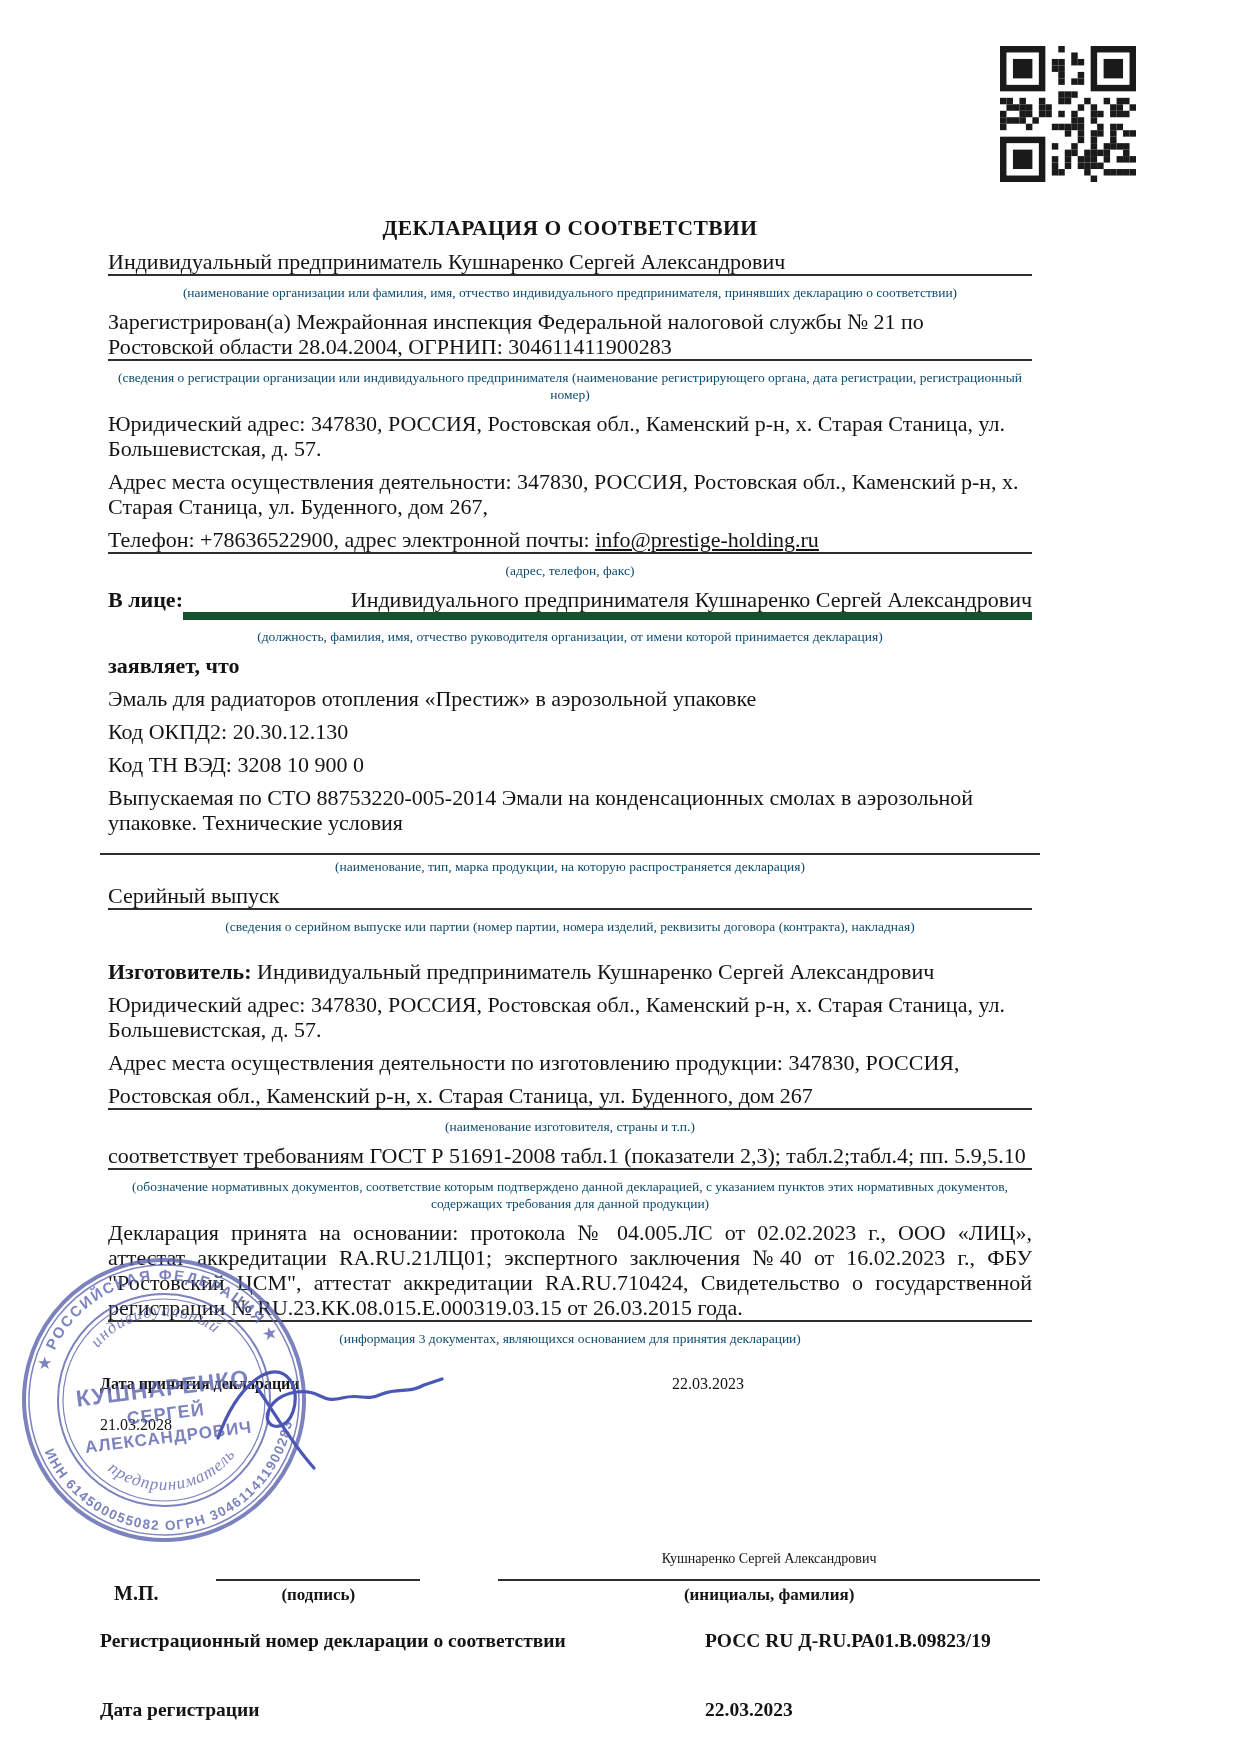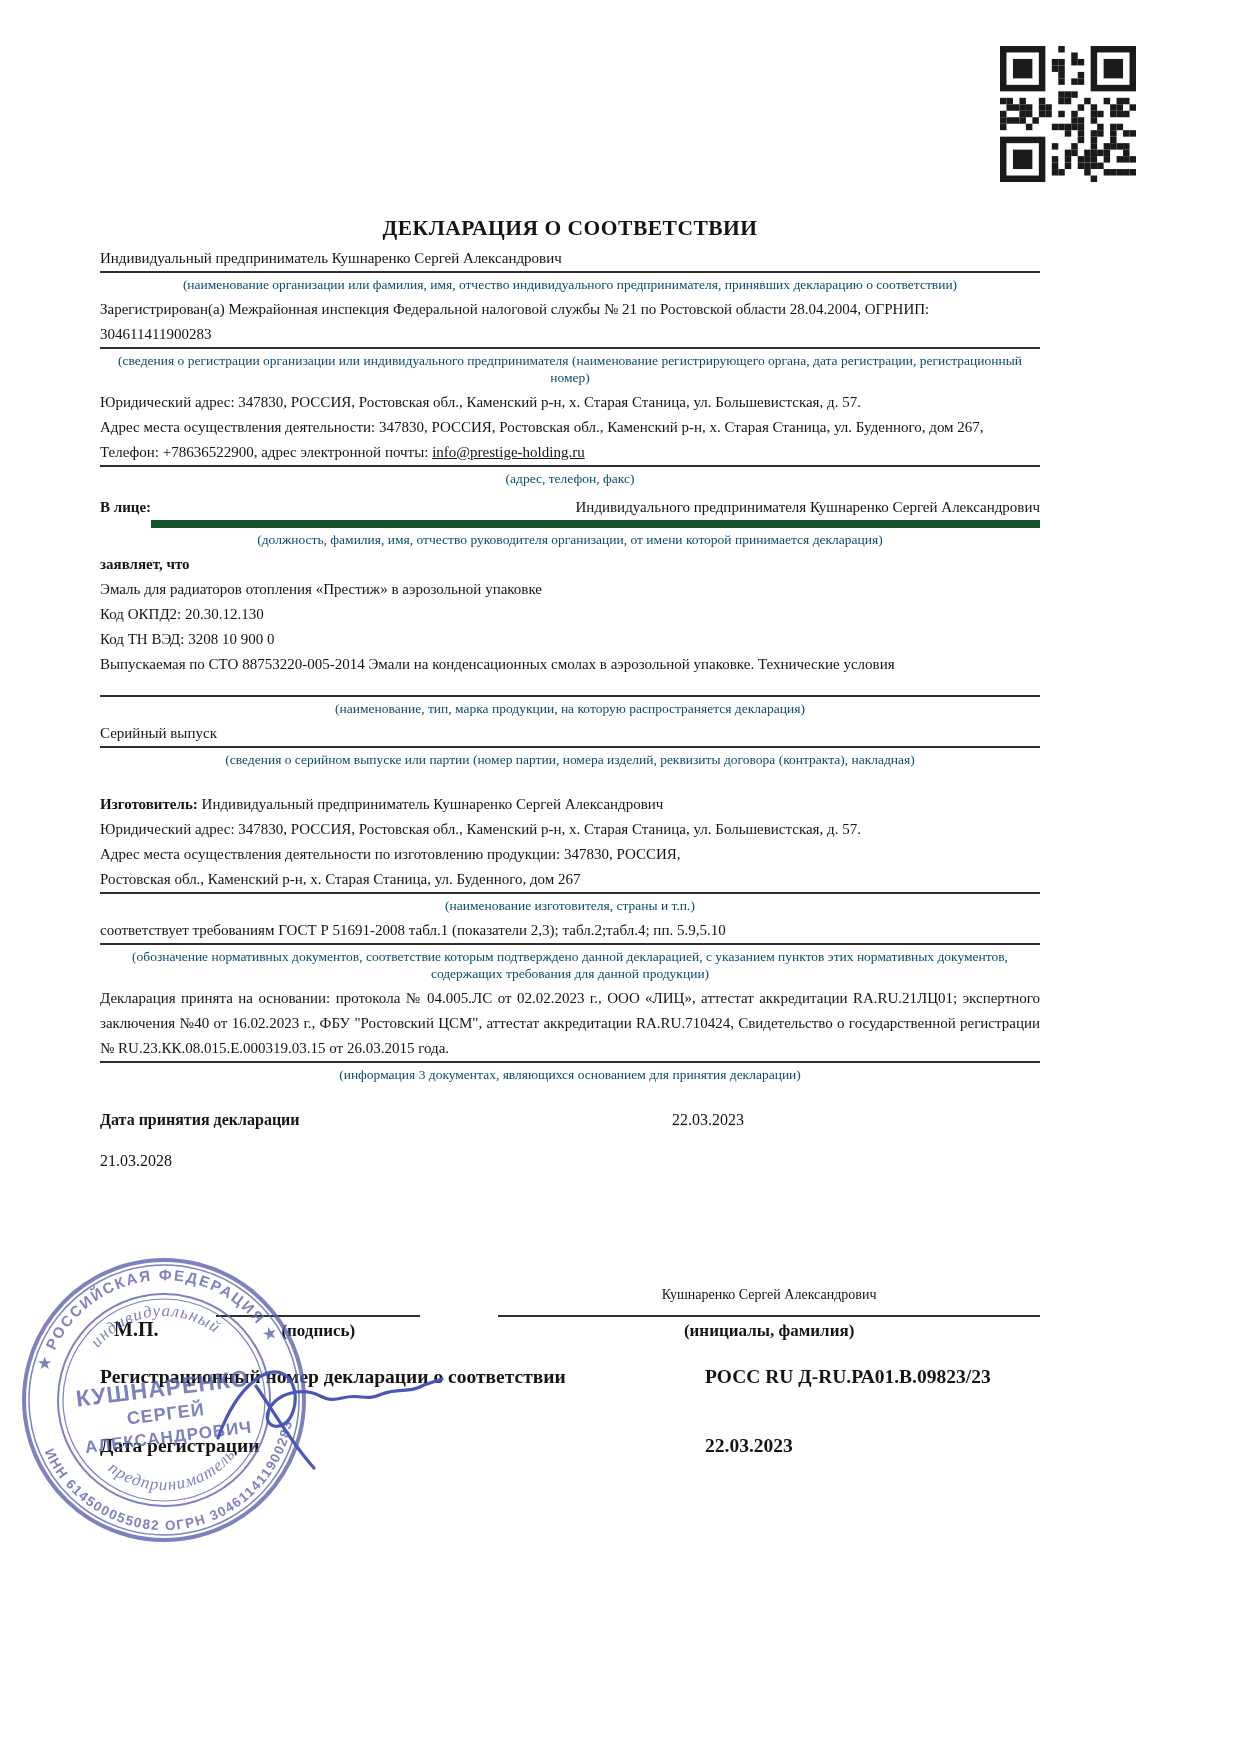--- a/index.html
+++ b/index.html
@@ -3,21 +3,21 @@
 <meta charset="utf-8">
 <style>
   html,body{margin:0;padding:0;background:#e8e8e8;}
   .page{
     position:relative;width:1240px;height:1754px;background:#ffffff;
     font-family:"Liberation Serif", serif;color:#141414;overflow:hidden;
     margin:0 auto;
   }
   .content{position:absolute;left:100px;top:216px;width:940px;}
   .doc-title{text-align:center;font-weight:bold;font-size:21.5px;letter-spacing:.5px;margin-bottom:5px;}
-  .line{font-size:15px;line-height:25px;margin:0;}
+  .line{font-size:22px;line-height:25px;margin:8px;}
   .u{border-bottom:2px solid #2e2e2e;}
   .caption{font-size:13.5px;line-height:17px;text-align:center;margin:3px 0 4px 0;color:#0c4a6e;}
   .bold{font-weight:bold;}
   .flexrow{display:flex;text-align:right;}
   .flexrow .val-cell{flex:1;border-bottom:8px solid #14532d;padding-left:5px;}
   .rule{border-bottom:2px solid #2e2e2e;height:2px;margin-top:16px;}
   .just{text-align:justify;}
   .row{display:flex;font-size:16px;line-height:25px;}
   .row .lbl{width:572px;font-weight:bold;}
   .frow{display:flex;font-size:19.5px;line-height:25px;font-weight:bold;}
@@ -233,21 +233,21 @@
         <div class="sig-cap">(подпись)</div>
       </div>
       <div class="sig-right">
         <div class="sig-name">Кушнаренко Сергей Александрович</div>
         <div class="sig-cap">(инициалы, фамилия)</div>
       </div>
     </div>
 
     <div class="frow" style="margin-top:23px;">
       <span class="lbl">Регистрационный номер декларации о соответствии</span>
-      <span>РОСС RU Д-RU.РА01.В.09823/23</span>
+      <span>РОСС RU Д-RU.РА01.В.09823/19</span>
     </div>
     <div class="frow" style="margin-top:44px;">
       <span class="lbl">Дата регистрации</span>
       <span>22.03.2023</span>
     </div>
 
   </div>
 
   <svg class="stamp-svg" width="296" height="296" viewBox="0 0 296 296" aria-hidden="true">
     <defs>

